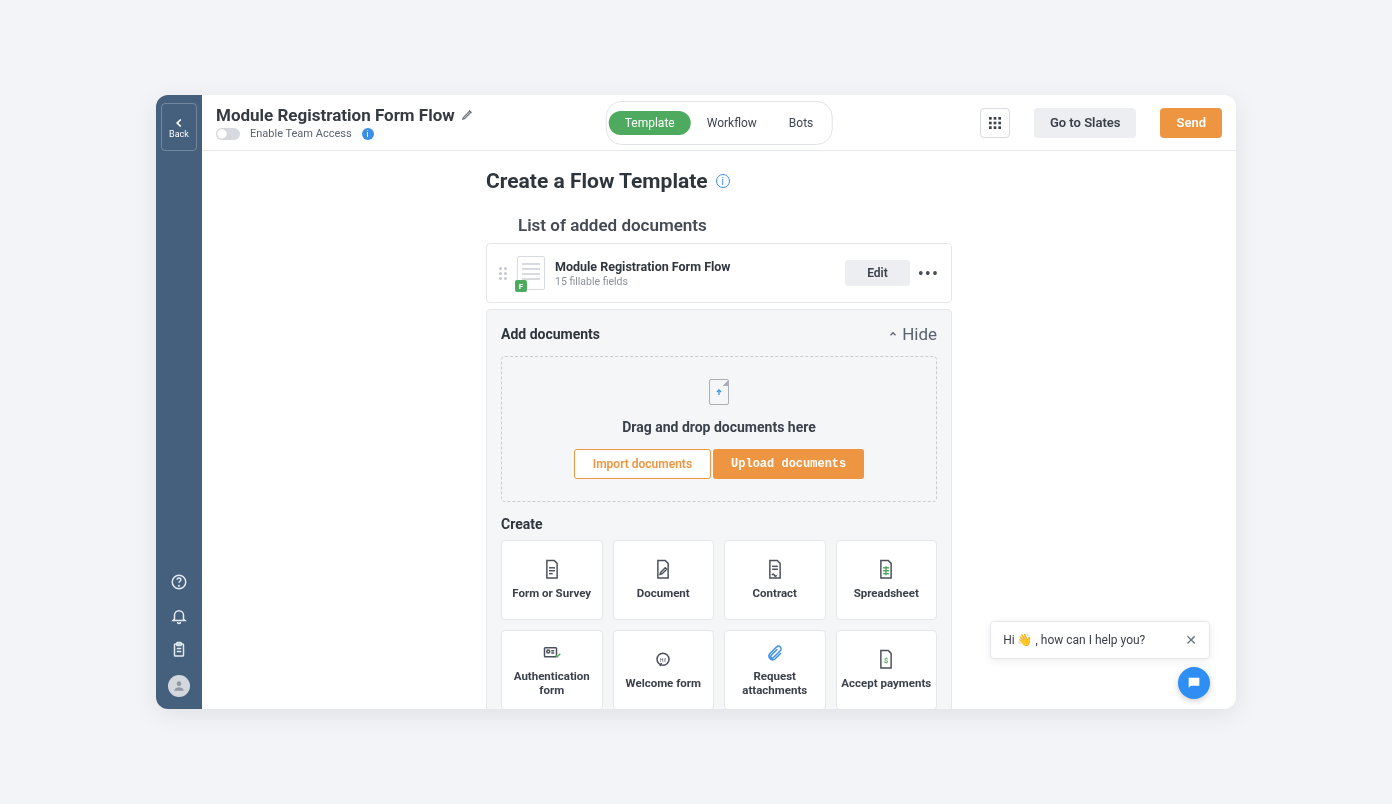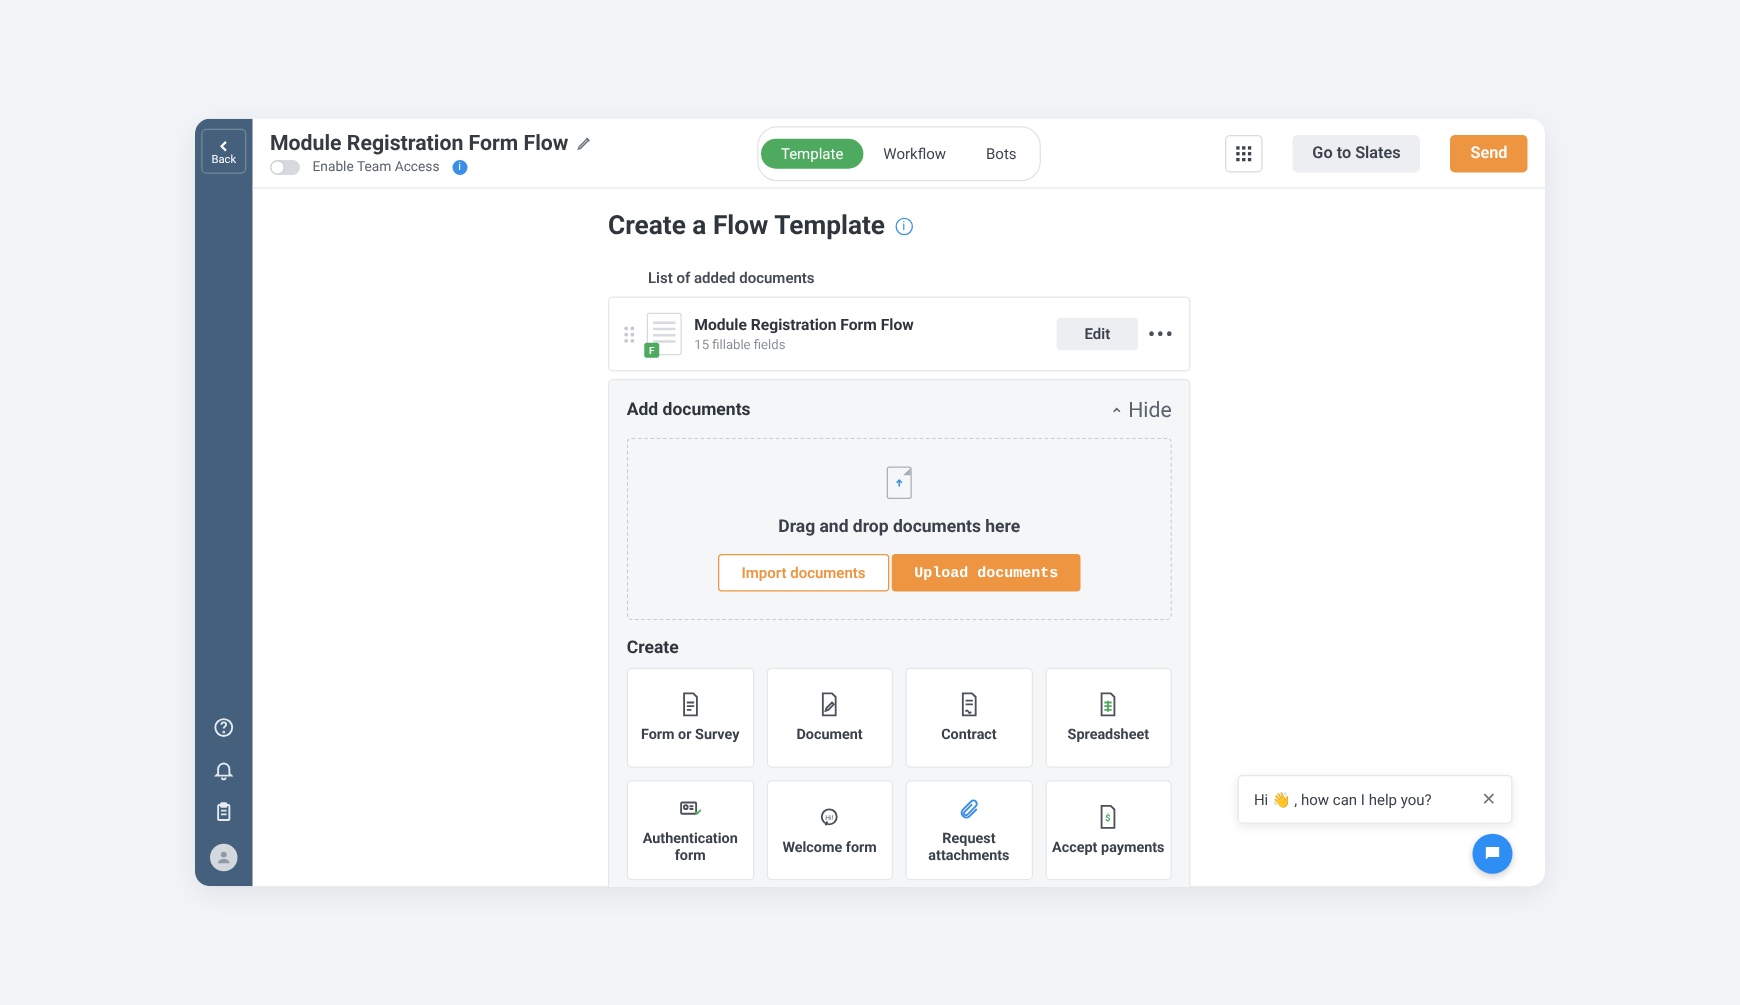--- a/index.html
+++ b/index.html
@@ -1,19 +1,19 @@
 <!DOCTYPE html>
 <html><head>
 <meta charset="utf-8">
 <style>
 * { box-sizing: border-box; margin: 0; padding: 0; font-family: -apple-system, BlinkMacSystemFont, "Segoe UI", Roboto, Helvetica, Arial, sans-serif; }
 body { background: #f2f4f7; width: 1392px; height: 804px; display: flex; align-items: center; justify-content: center; }
 .frame { width: 1080px; height: 614px; background: #fff; border-radius: 12px; overflow: hidden; display: flex; box-shadow: 0 6px 24px rgba(0,0,0,0.08); position: relative; }
 .sidebar { width: 46px; background: #44607c; display: flex; flex-direction: column; align-items: center; position: relative; }
-.back-group { margin-top: 8px; width: 36px; height: 36px; border:1px solid rgba(255,255,255,0.25); border-radius:4px; display:flex; flex-direction:column; align-items:center; justify-content:center; color:#fff; cursor:pointer;}
+.back-group { margin-top: 8px; width: 36px; height: 48px; border:1px solid rgba(255,255,255,0.25); border-radius:4px; display:flex; flex-direction:column; align-items:center; justify-content:center; color:#fff; cursor:pointer;}
 .back-group svg { width:14px; height:14px; }
 .back-label { font-size:9px; margin-top:-1px; }
 .sidebar-bottom { position:absolute; bottom:12px; display:flex; flex-direction:column; align-items:center; gap:16px; }
 .sidebar-bottom .sicon { color:#e5eaf0; cursor:pointer; }
 .sidebar-bottom svg { width:18px; height:18px; display:block; }
 .avatar { width:22px; height:22px; border-radius:50%; background:#d3d8de; display:flex; align-items:center; justify-content:center; }
 .avatar svg { width:14px; height:14px; fill:#9099a3; }
 
 .main { flex:1; display:flex; flex-direction:column; overflow:hidden; }
 .topbar { height:56px; border-bottom:1px solid #e6e8eb; display:flex; align-items:center; padding:0 14px; gap:12px; }
@@ -36,21 +36,21 @@
 .icon-btn svg { width:16px; height:16px; }
 .btn { height:30px; padding:0 16px; border-radius:4px; font-size:13px; font-weight:600; cursor:pointer; display:flex; align-items:center; justify-content:center; border:none; }
 .btn-gray { background:#eceef1; color:#3a414b; }
 .btn-orange { background:#ed9541; color:#fff; }
 
 .content { flex:1; overflow:auto; padding:18px 0 0 0; display:flex; justify-content:center; }
 .center { width:466px; }
 .h1row { display:flex; align-items:center; gap:8px; }
 .h1 { font-size:21px; font-weight:700; color:#2f353c; }
 .info2 { width:14px; height:14px; border:1px solid #3a8ee6; color:#3a8ee6; font-size:10px; border-radius:50%; display:flex; align-items:center; justify-content:center; }
-.subhead { font-size:12px; font-weight:600; color:#444b55; margin-top:22px;padding-left:32px; }
+.subhead { font-size:17px; font-weight:600; color:#444b55; margin-top:22px;padding-left:32px; }
 .doc-card { margin-top:8px; border:1px solid #e4e7ea; border-radius:4px; padding:12px; display:flex; align-items:center; gap:10px; }
 .drag-handle { color:#c4c9cf; display:flex; flex-direction:column; gap:2px; }
 .drag-handle span { display:flex; gap:2px; }
 .drag-handle i { width:3px; height:3px; background:#c4c9cf; border-radius:50%; display:block; }
 .doc-thumb { width:28px; height:34px; border:1px solid #d7dadf; border-radius:2px; position:relative; background:#fff; }
 .doc-thumb .lines { position:absolute; top:6px; left:4px; right:4px; }
 .doc-thumb .lines i { display:block; height:2px; background:#d7dadf; margin-bottom:3px; }
 .doc-thumb .badge { position:absolute; bottom:-3px; left:-3px; width:12px; height:12px; background:#4eaa5e; border-radius:2px; color:#fff; font-size:8px; display:flex; align-items:center; justify-content:center; font-weight:700; }
 .doc-info { display:flex; flex-direction:column; }
 .doc-title { font-size:12.5px; font-weight:700; color:#2f353c; }

